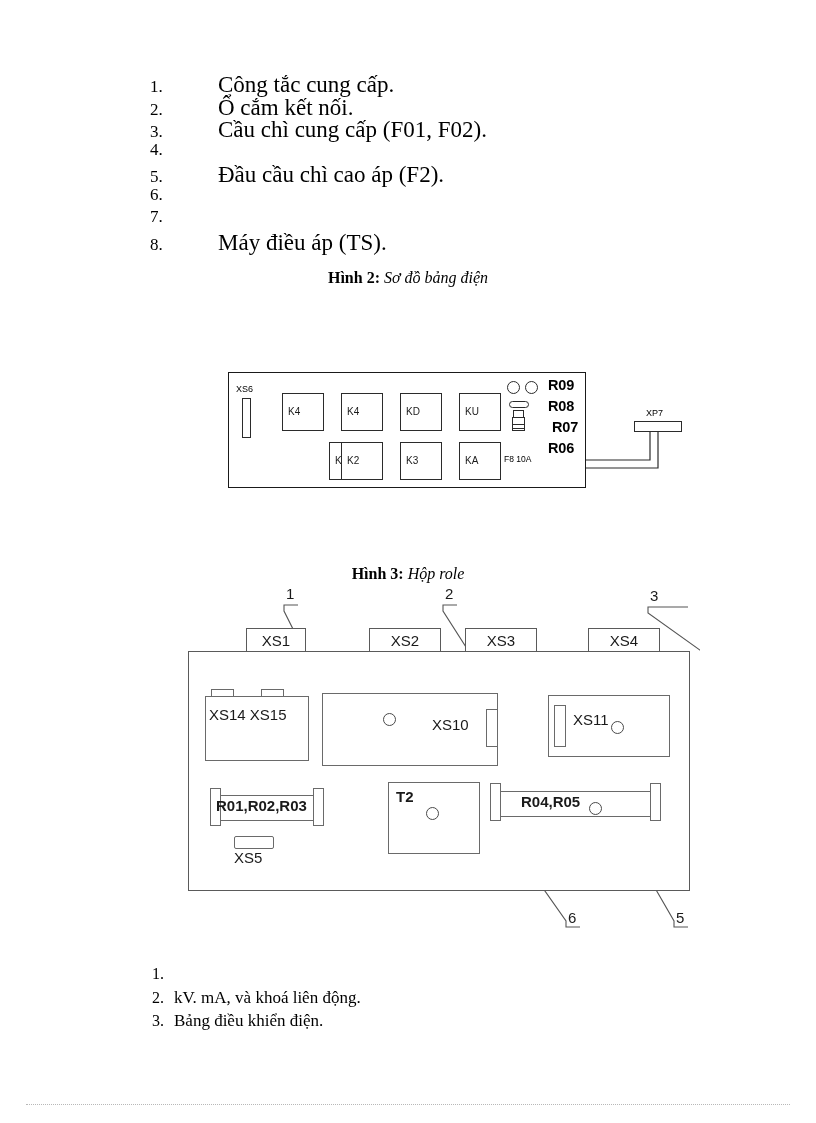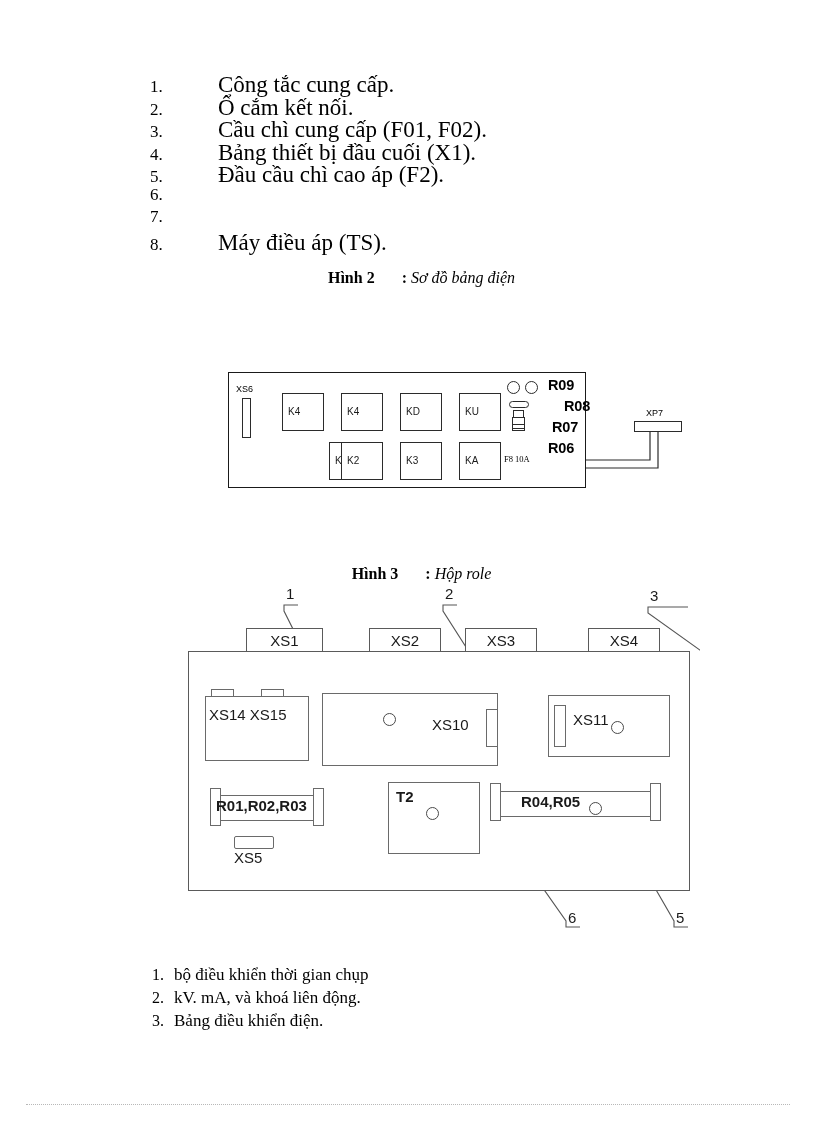--- a/index.html
+++ b/index.html
@@ -43,21 +43,20 @@
   
   .caption {
     position: absolute;
     width: 100%;
     text-align: center;
     font-size: 16px;
   }
   .caption .lbl {
     font-weight: bold;
     font-family: "Liberation Serif", serif;
-    margin-left: 27px;
   }
   .caption .desc {
     font-style: italic;
     font-family: "Liberation Serif", serif;
   }
   #caption-2 { left: 0; top: 269px; }
   #caption-3 { left: 0; top: 565px; text-align: center; }
 
   
   #fig2 {
@@ -149,21 +148,21 @@
     box-sizing: border-box;
   }
   .fuse-band {
     position: absolute;
     width: 13px;
     height: 0;
     border-top: 1.1px solid #2b2b2b;
   }
   #fuse-label {
     position: absolute;
-    font-family: Liberation Serif, serif;
+    font-family: Liberation Sans, sans-serif;
     font-size: 8.5px;
   }
   #xp7-label {
     position: absolute;
     font-family: "Liberation Sans", sans-serif;
     font-size: 9px;
   }
   #xp7-body {
     position: absolute;
     width: 48px;
@@ -310,21 +309,20 @@
   <div class="li">
     <span class="num">2.</span>
     <span class="txt">Ổ cắm kết nối.</span>
   </div>
   <div class="li">
     <span class="num">3.</span>
     <span class="txt">Cầu chì cung cấp (F01, F02).</span>
   </div>
   <div class="li">
     <span class="num">4.</span>
-    <span class="txt">Bảng thiết bị đầu cuối (X1).</span>
   </div>
   <div class="li">
     <span class="num">5.</span>
     <span class="txt">Đầu cầu chì cao áp (F2).</span>
   </div>
   <div class="li">
     <span class="num">6.</span>
   </div>
   <div class="li">
     <span class="num">7.</span>
@@ -375,21 +373,21 @@
   <div class="fuse-circle" style="left:287px; top:21px;"></div>
   <div class="fuse-circle" style="left:305px; top:21px;"></div>
   <div id="fuse-pill" style="left:289px; top:41px;"></div>
   <div id="fuse-neck" style="left:293px; top:50px;"></div>
   <div id="fuse-body" style="left:292px; top:57px;"></div>
   <div class="fuse-band" style="left:292px; top:64px;"></div>
   <div class="fuse-band" style="left:292px; top:68px;"></div>
   <div id="fuse-label" style="left:284px; top:94px;">F8  10A</div>
 
   <div class="rlabel" style="left:328px; top:17px;">R09</div>
-  <div class="rlabel" style="left:344px; top:38px;">R08</div>
+  <div class="rlabel" style="left:328px; top:38px;">R08</div>
   <div class="rlabel" style="left:332px; top:59px;">R07</div>
   <div class="rlabel" style="left:328px; top:80px;">R06</div>
 
   <div id="xp7-label" style="left:426px; top:48px;">XP7</div>
   <div id="xp7-body" style="left:414px; top:61px;"></div>
   <svg id="xp7-wires" style="position:absolute; left:0; top:0; width:480px; height:140px;">
     <path d="M366,100 L430,100 L430,72" stroke="#2b2b2b" stroke-width="1.2" fill="none"></path>
     <path d="M366,108 L438,108 L438,72" stroke="#2b2b2b" stroke-width="1.2" fill="none"></path>
   </svg>
 </div>
@@ -410,21 +408,21 @@
     <path d="M434,232 L494,336 L494,342 L508,342" stroke="#555" stroke-width="1.1" fill="none"></path>
     <path d="M596,224 L676,336 L676,342 L690,342" stroke="#555" stroke-width="1.1" fill="none"></path>
   </svg>
 
   <div class="lead-num" style="left:106px; top:0px;">1</div>
   <div class="lead-num" style="left:265px; top:0px;">2</div>
   <div class="lead-num" style="left:470px; top:2px;">3</div>
   <div class="lead-num" style="left:388px; top:324px;">6</div>
   <div class="lead-num" style="left:496px; top:324px;">5</div>
 
-  <div class="xs-tab" style="left:66px;  top:43px; width:77px;">XS1</div>
+  <div class="xs-tab" style="left:66px;  top:43px; width:60px;">XS1</div>
   <div class="xs-tab" style="left:189px; top:43px; width:72px;">XS2</div>
   <div class="xs-tab" style="left:285px; top:43px; width:72px;">XS3</div>
   <div class="xs-tab" style="left:408px; top:43px; width:72px;">XS4</div>
 
   <div id="panel-main"></div>
 
   <div class="small-tab" style="left:31px; top:104px; width:23px; height:8px;"></div>
   <div class="small-tab" style="left:81px; top:104px; width:23px; height:8px;"></div>
   <div class="inner-box" style="left:25px; top:111px; width:104px; height:65px;"></div>
   <div class="box-label" style="left:29px; top:121px;">XS14 XS15</div>
@@ -456,21 +454,20 @@
   <div class="res-plate" style="left:470px; top:198px;"></div>
   <div class="res-rail" style="left:321px; top:206px; width:149px;"></div>
   <div class="res-rail" style="left:321px; top:231px; width:149px;"></div>
   <div class="box-label" style="left:341px; top:208px; font-weight:bold;">R04,R05</div>
   <div class="anchor-circle" style="left:409px; top:217px;"></div>
 </div>
 
 <div id="bottom-list">
   <div class="li">
     <span class="num">1.</span>
-    <span class="txt">bộ điều khiển thời gian chụp</span>
   </div>
   <div class="li">
     <span class="num">2.</span>
     <span class="txt">kV. mA, và khoá liên động.</span>
   </div>
   <div class="li">
     <span class="num">3.</span>
     <span class="txt">Bảng điều khiển điện.</span>
   </div>
 </div>

